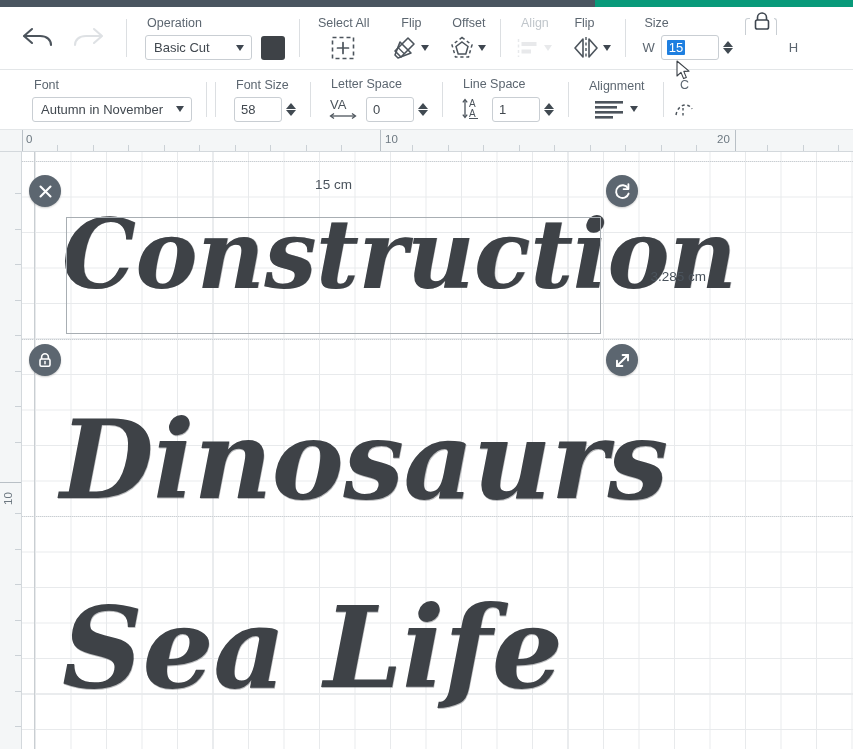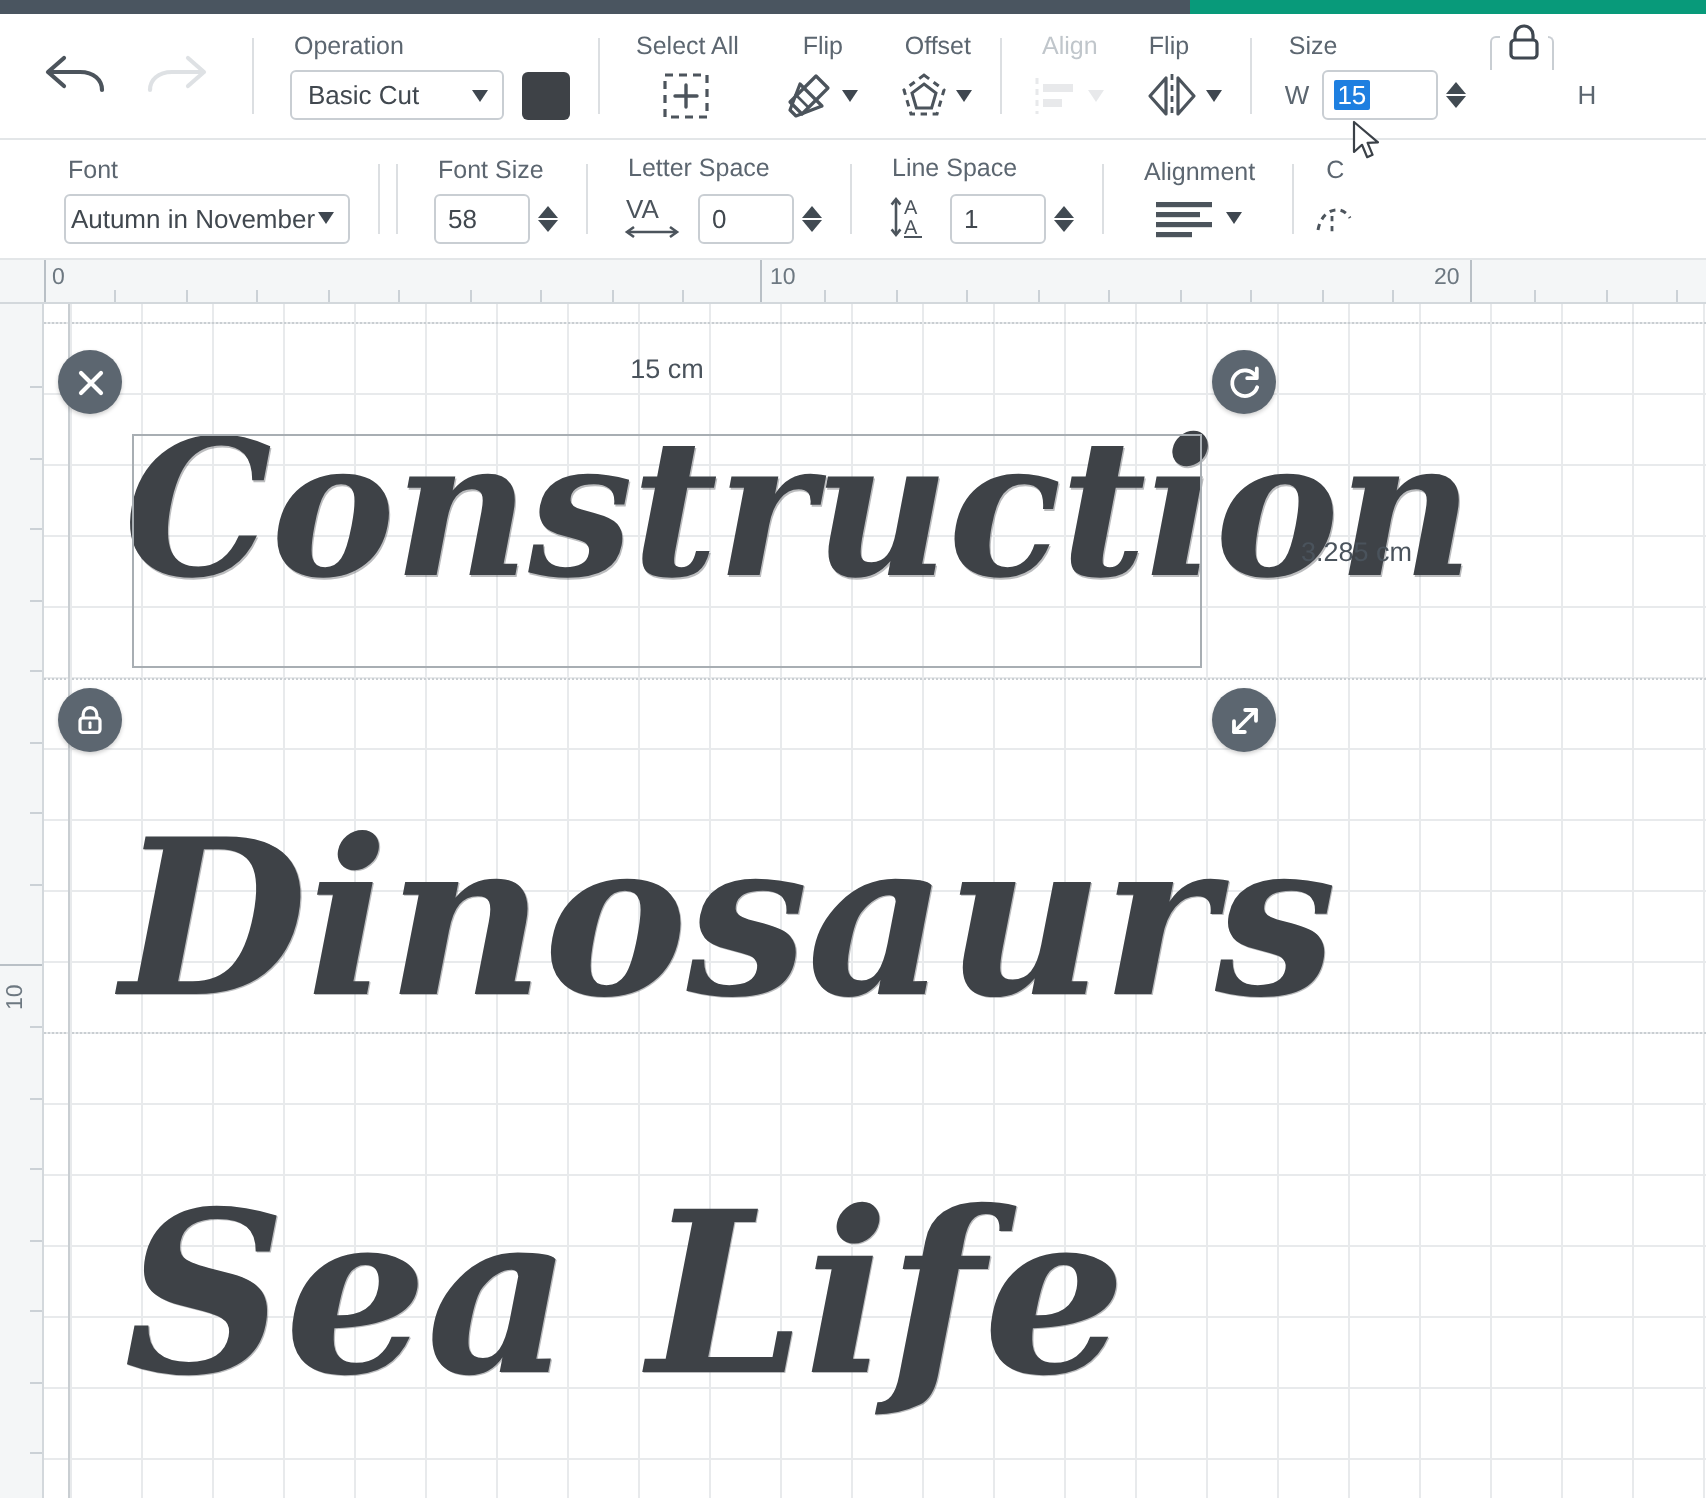--- a/index.html
+++ b/index.html
@@ -272,21 +272,21 @@
         <span class="axis-letter">H</span>
 
       </div>
     </div>
   </div>
 
   <div class="toolbar-row" id="toolbar-secondary">
 
     <div class="tb-group" style="padding-left:32px;">
       <div class="tb-label">Font</div>
-      <div class="select-box" style="width:143px;justify-content:center;">
+      <div class="select-box" style="width:160px;">
         <span>Autumn in November</span>
         <span class="caret"></span>
       </div>
     </div>
 
     <div class="tb-sep"></div>
 
 
     <div class="tb-sep"></div>
 

